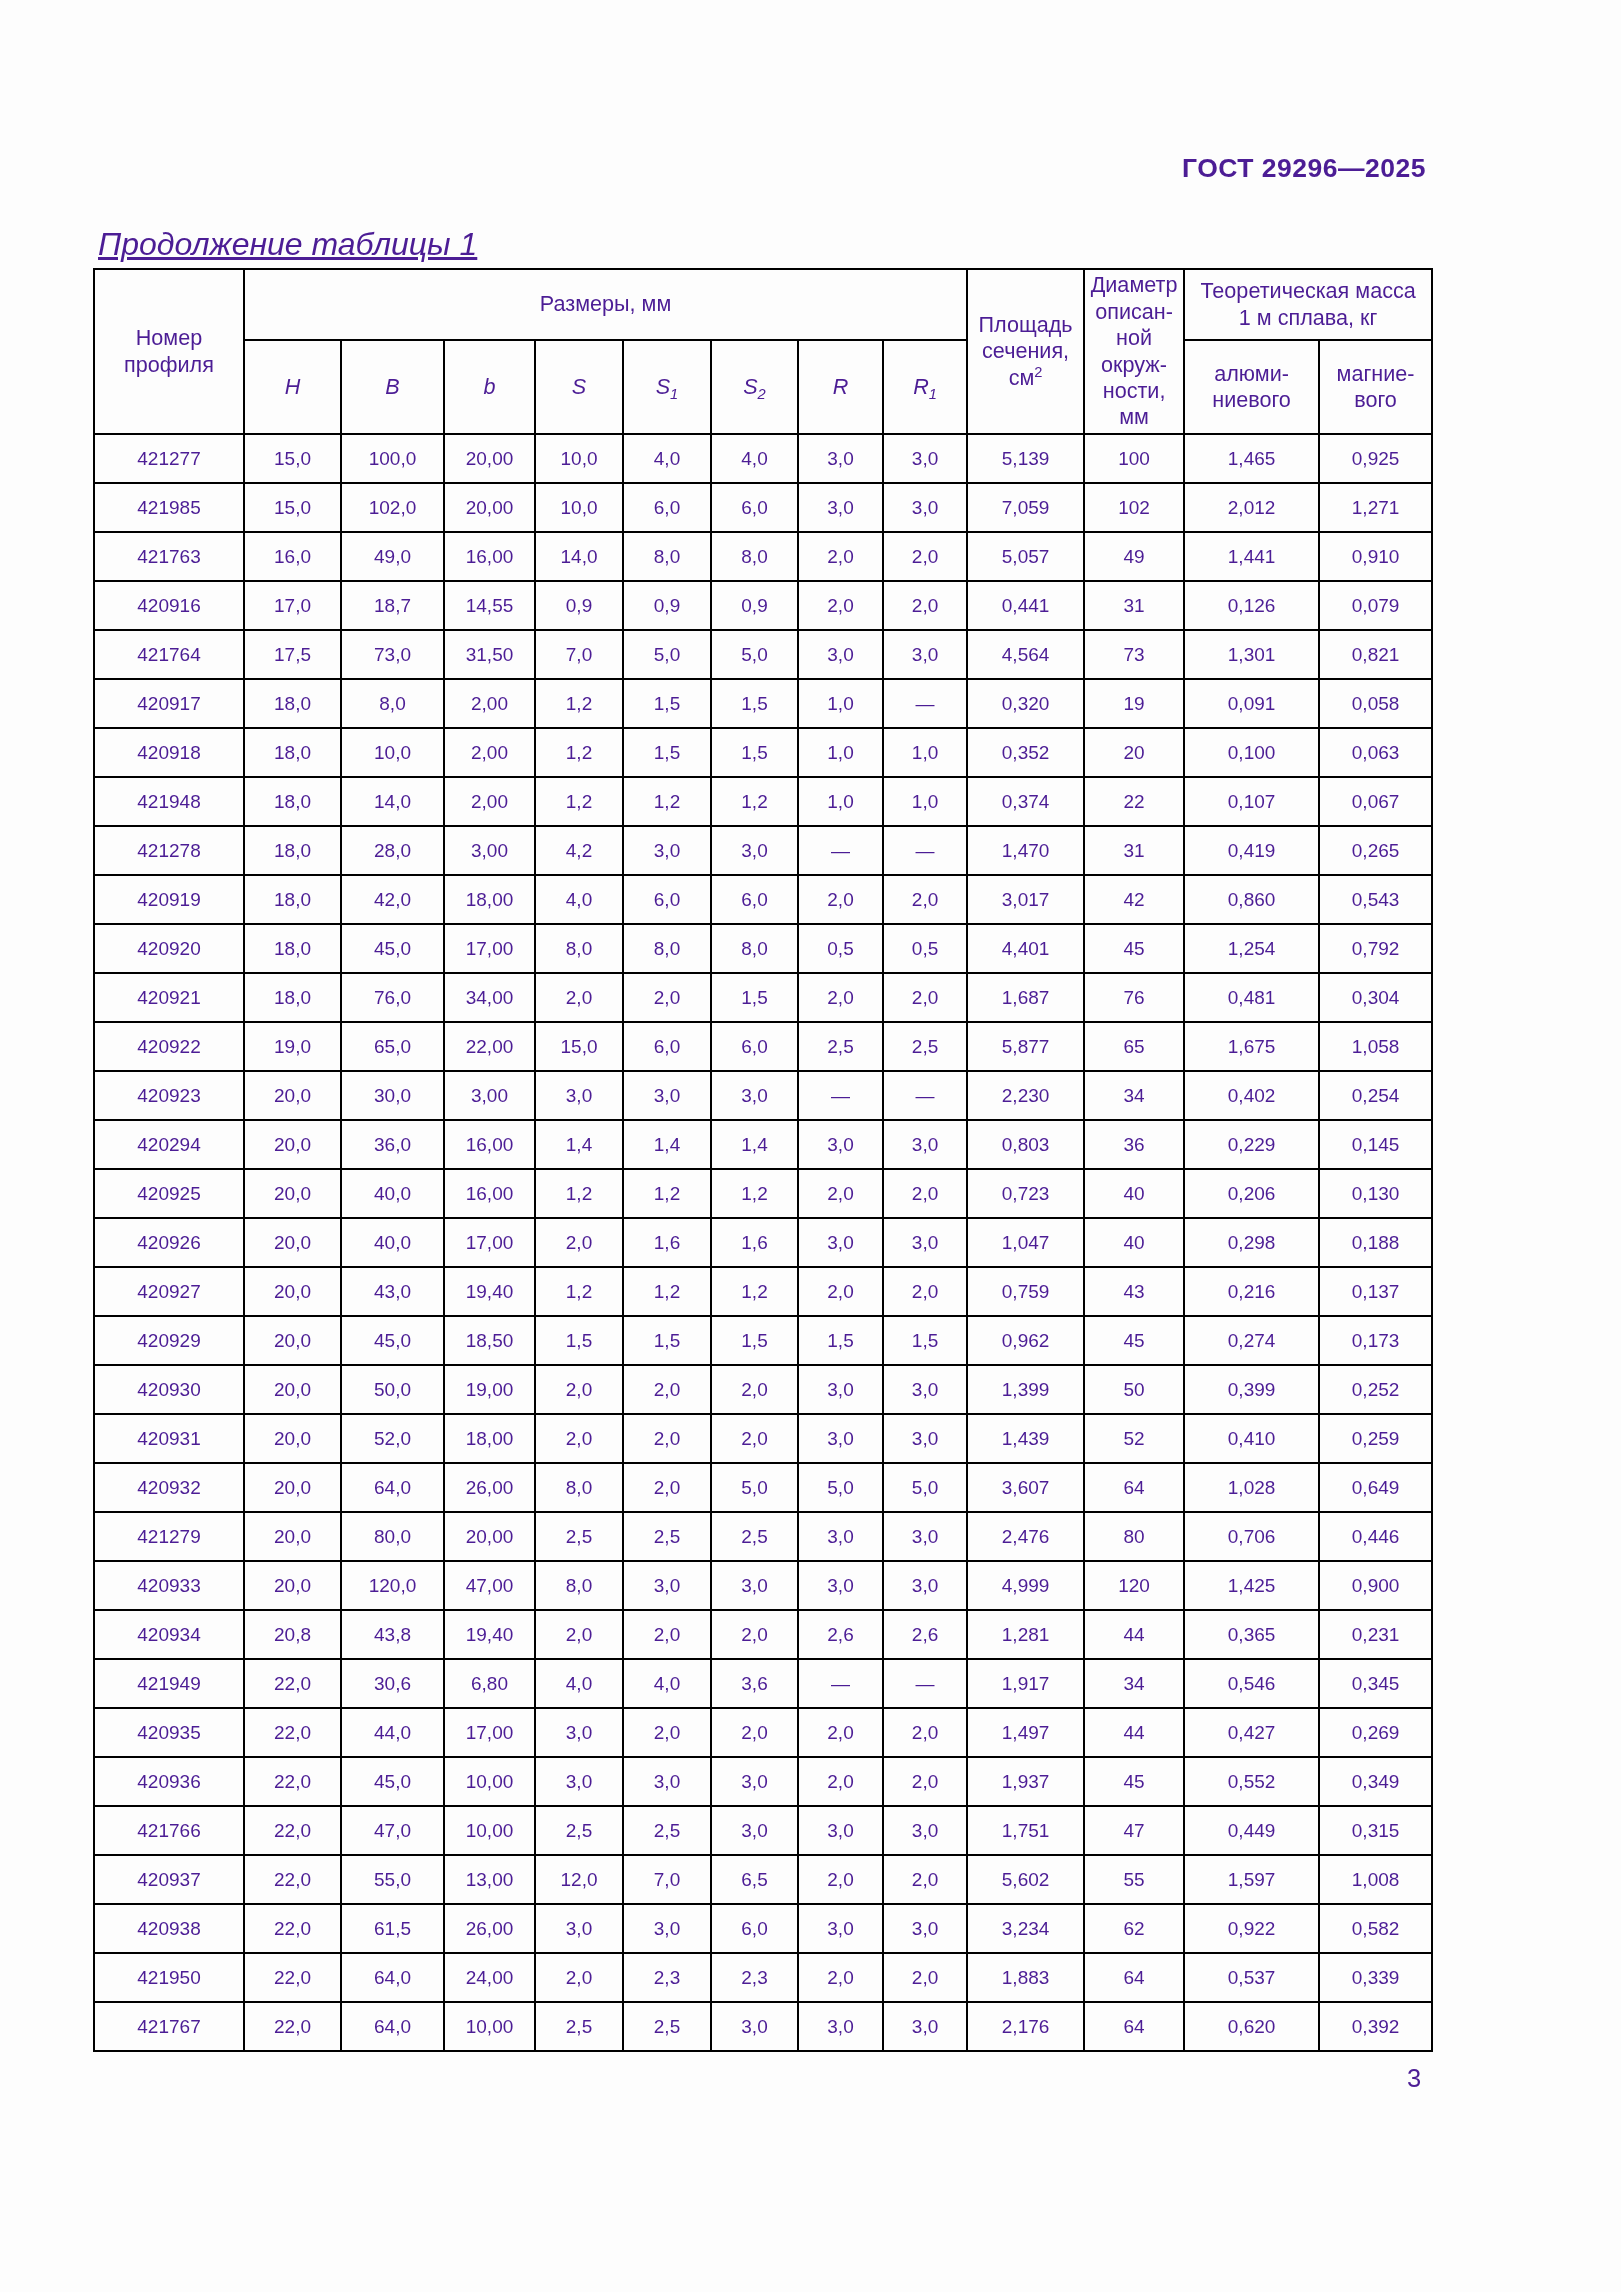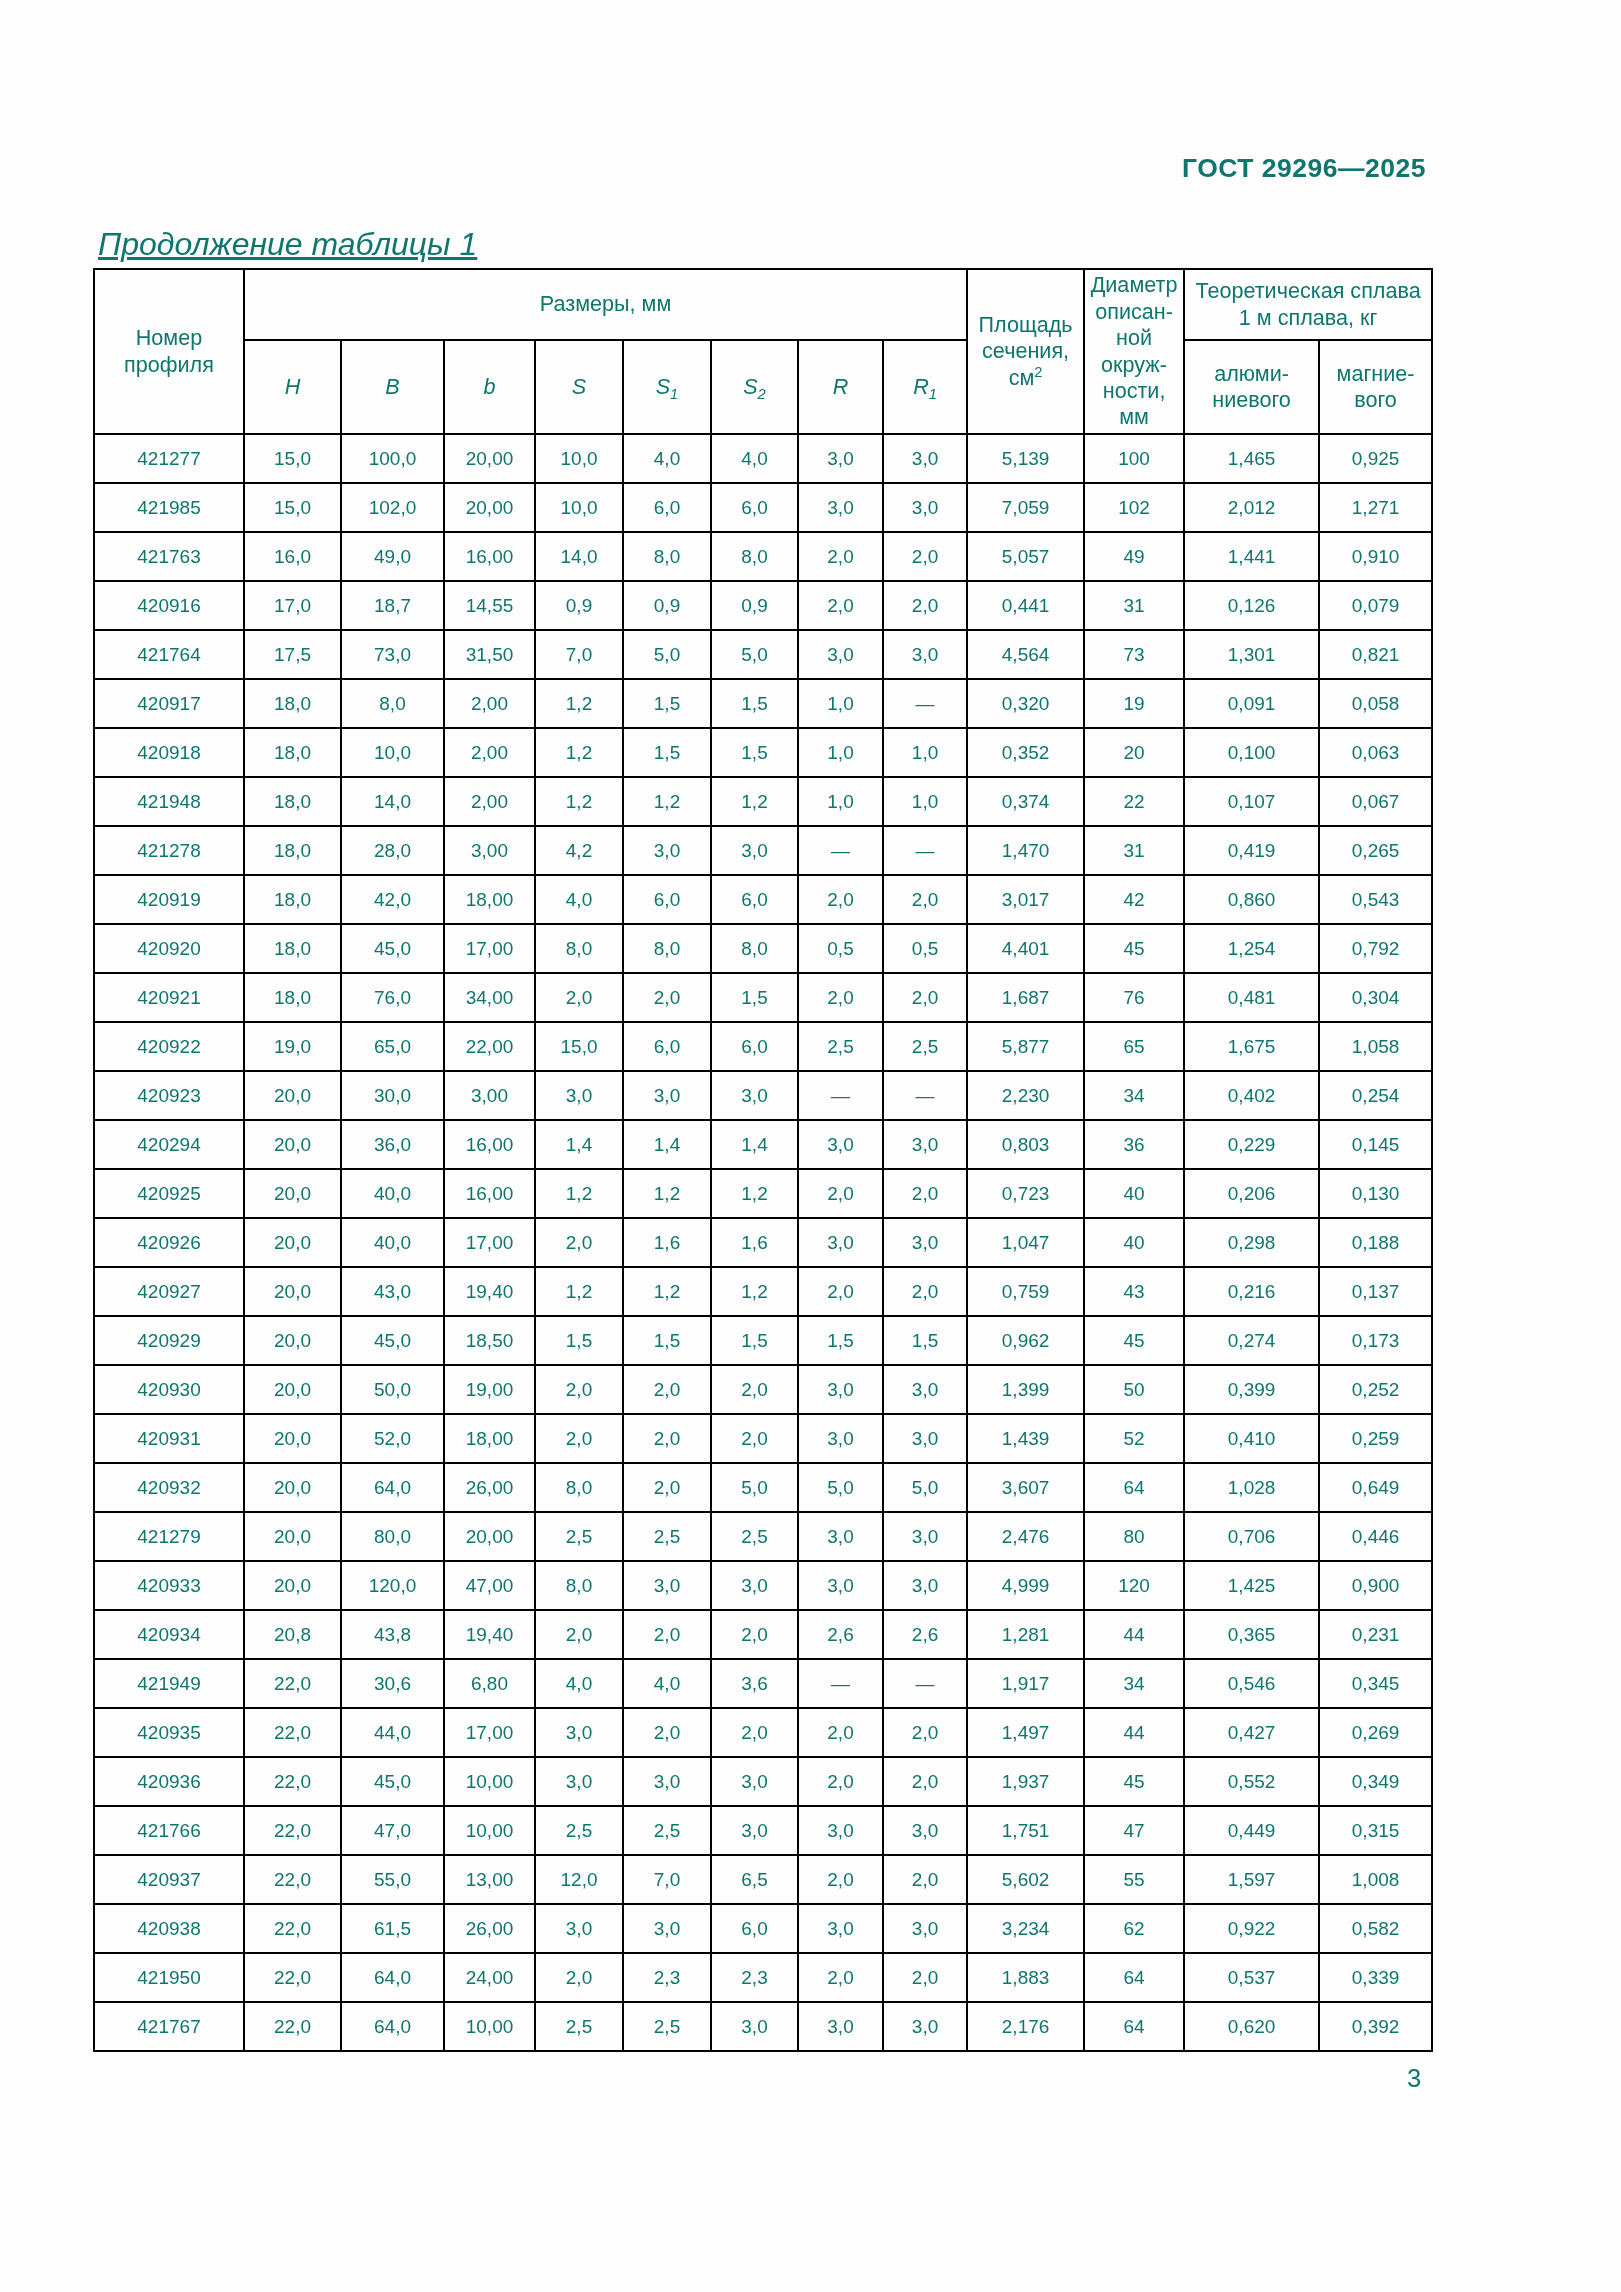--- a/index.html
+++ b/index.html
@@ -1,21 +1,21 @@
 <!DOCTYPE html>
 <html><head>
 <meta charset="utf-8">
 <style>
   html,body { margin:0; padding:0; background:#e8e8e8; }
   .page {
     position:relative;
     width:1621px; height:2293px;
     background:#fdfdfd;
     font-family:"Liberation Sans", sans-serif;
-    color:#0f766e;
+    color:#4c1d95;
     overflow:hidden;
   }
   .doc-ref {
     position:absolute;
     top:153px; left:0; width:1426px;
     text-align:right;
     font-weight:bold;
     font-size:26.5px;
     letter-spacing:0.5px;
   }
@@ -98,21 +98,21 @@
         </th>
         <th rowspan="2">
           <div>Диаметр</div>
           <div>описан-</div>
           <div>ной</div>
           <div>окруж-</div>
           <div>ности,</div>
           <div>мм</div>
         </th>
         <th colspan="2" class="span2">
-          <div>Теоретическая сплава</div>
+          <div>Теоретическая масса</div>
           <div>1 м сплава, кг</div>
         </th>
       </tr>
       <tr class="sub">
         <th><span class="dim">H</span><sub class="dim"></sub></th>
         <th><span class="dim">B</span><sub class="dim"></sub></th>
         <th><span class="dim">b</span><sub class="dim"></sub></th>
         <th><span class="dim">S</span><sub class="dim"></sub></th>
         <th><span class="dim">S</span><sub class="dim">1</sub></th>
         <th><span class="dim">S</span><sub class="dim">2</sub></th>

